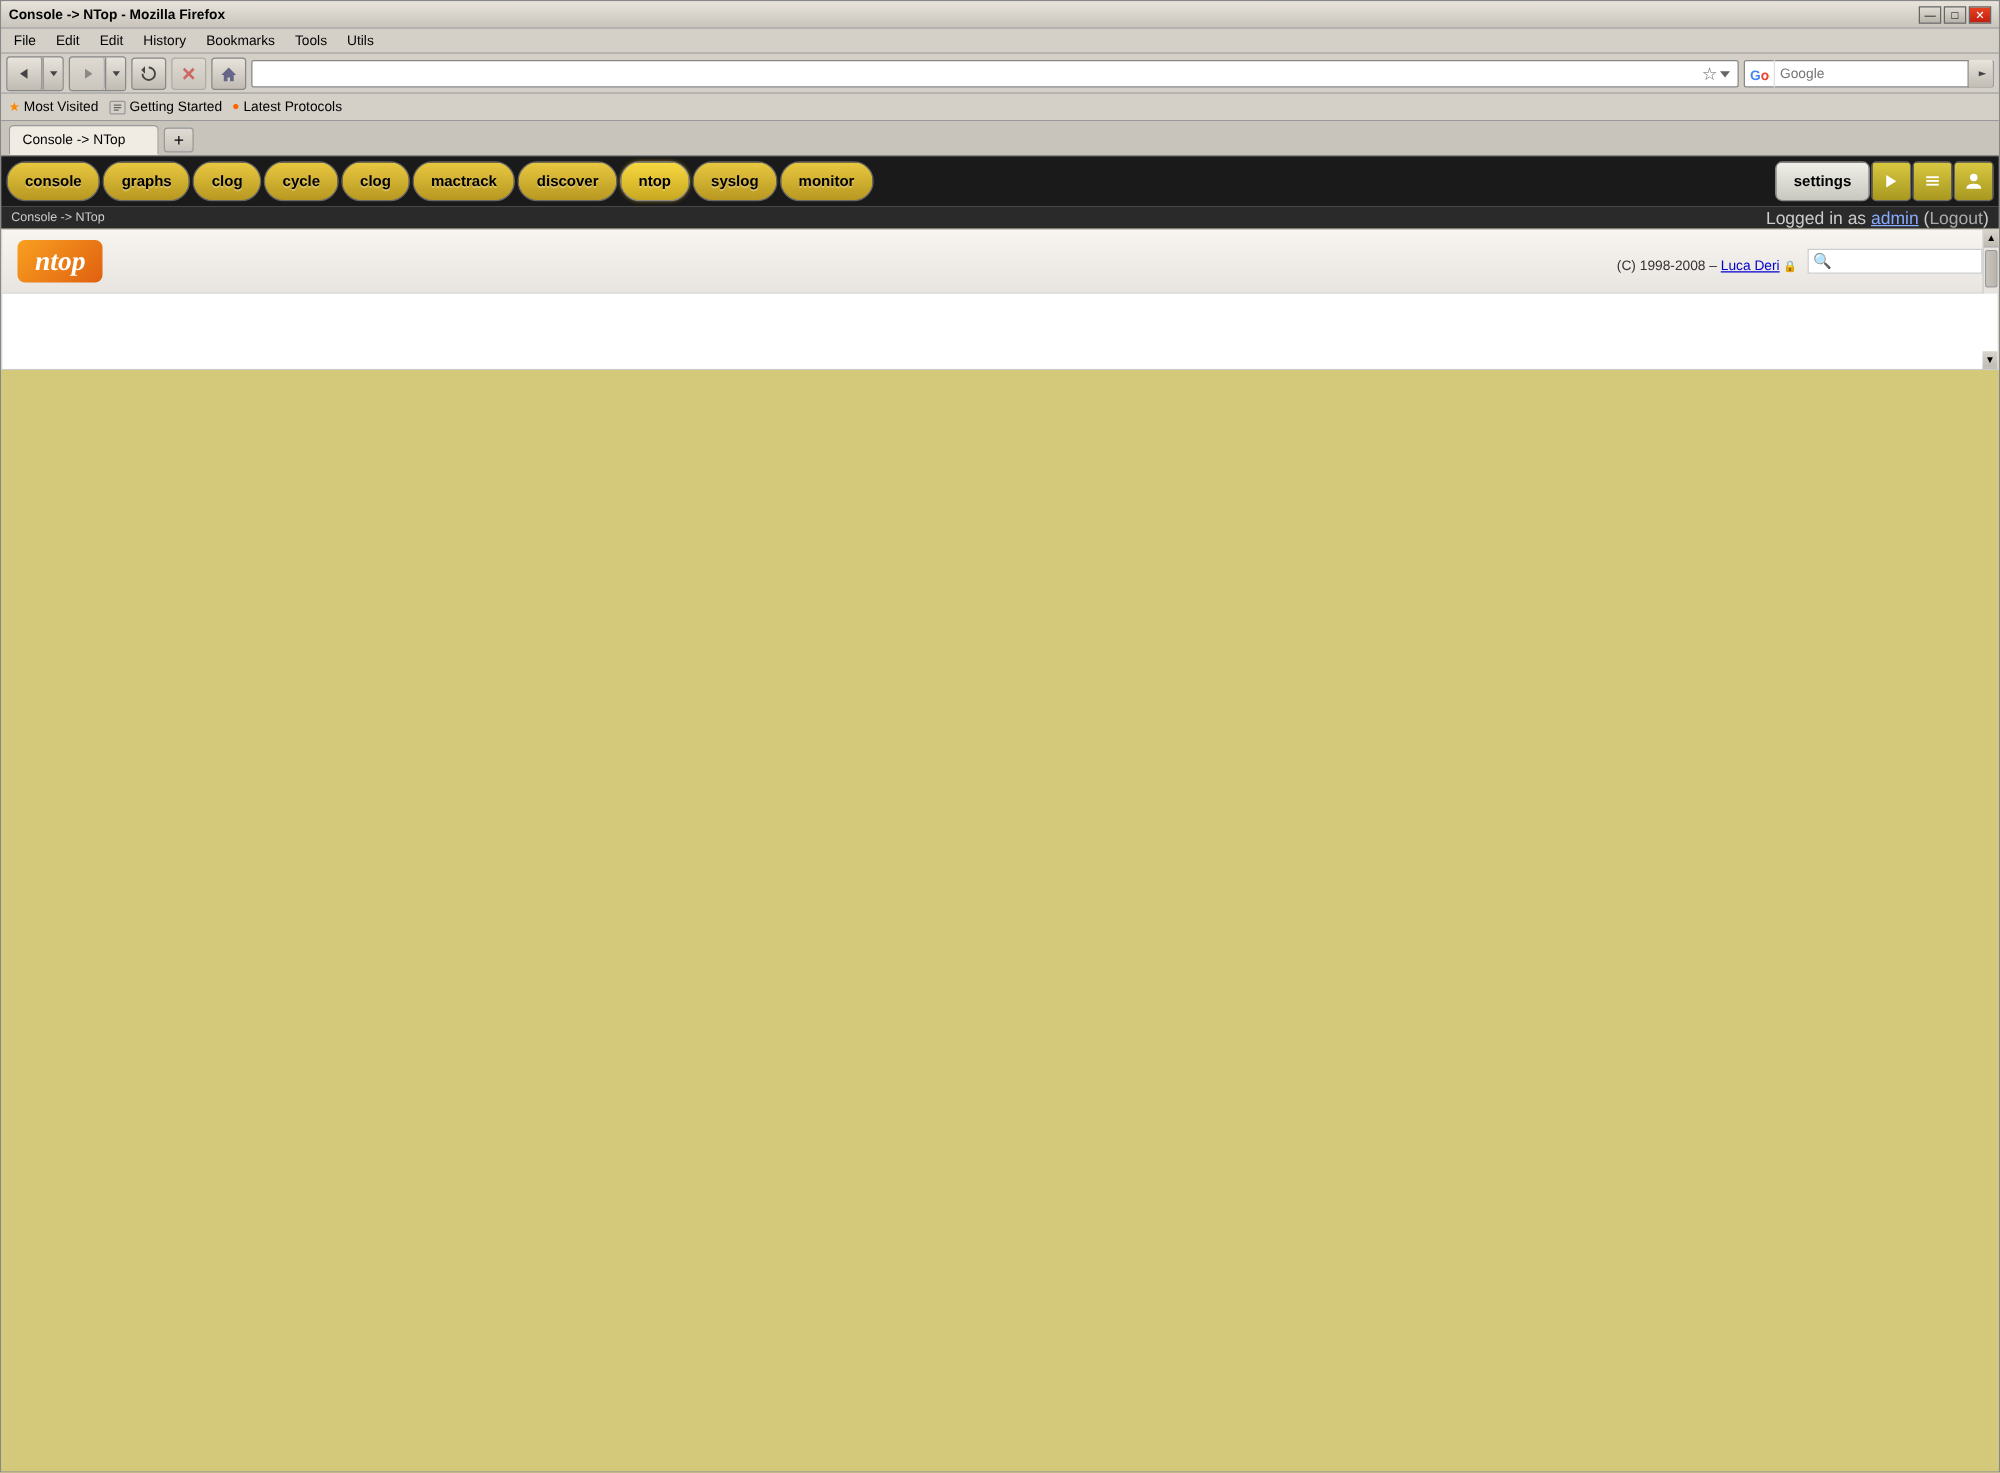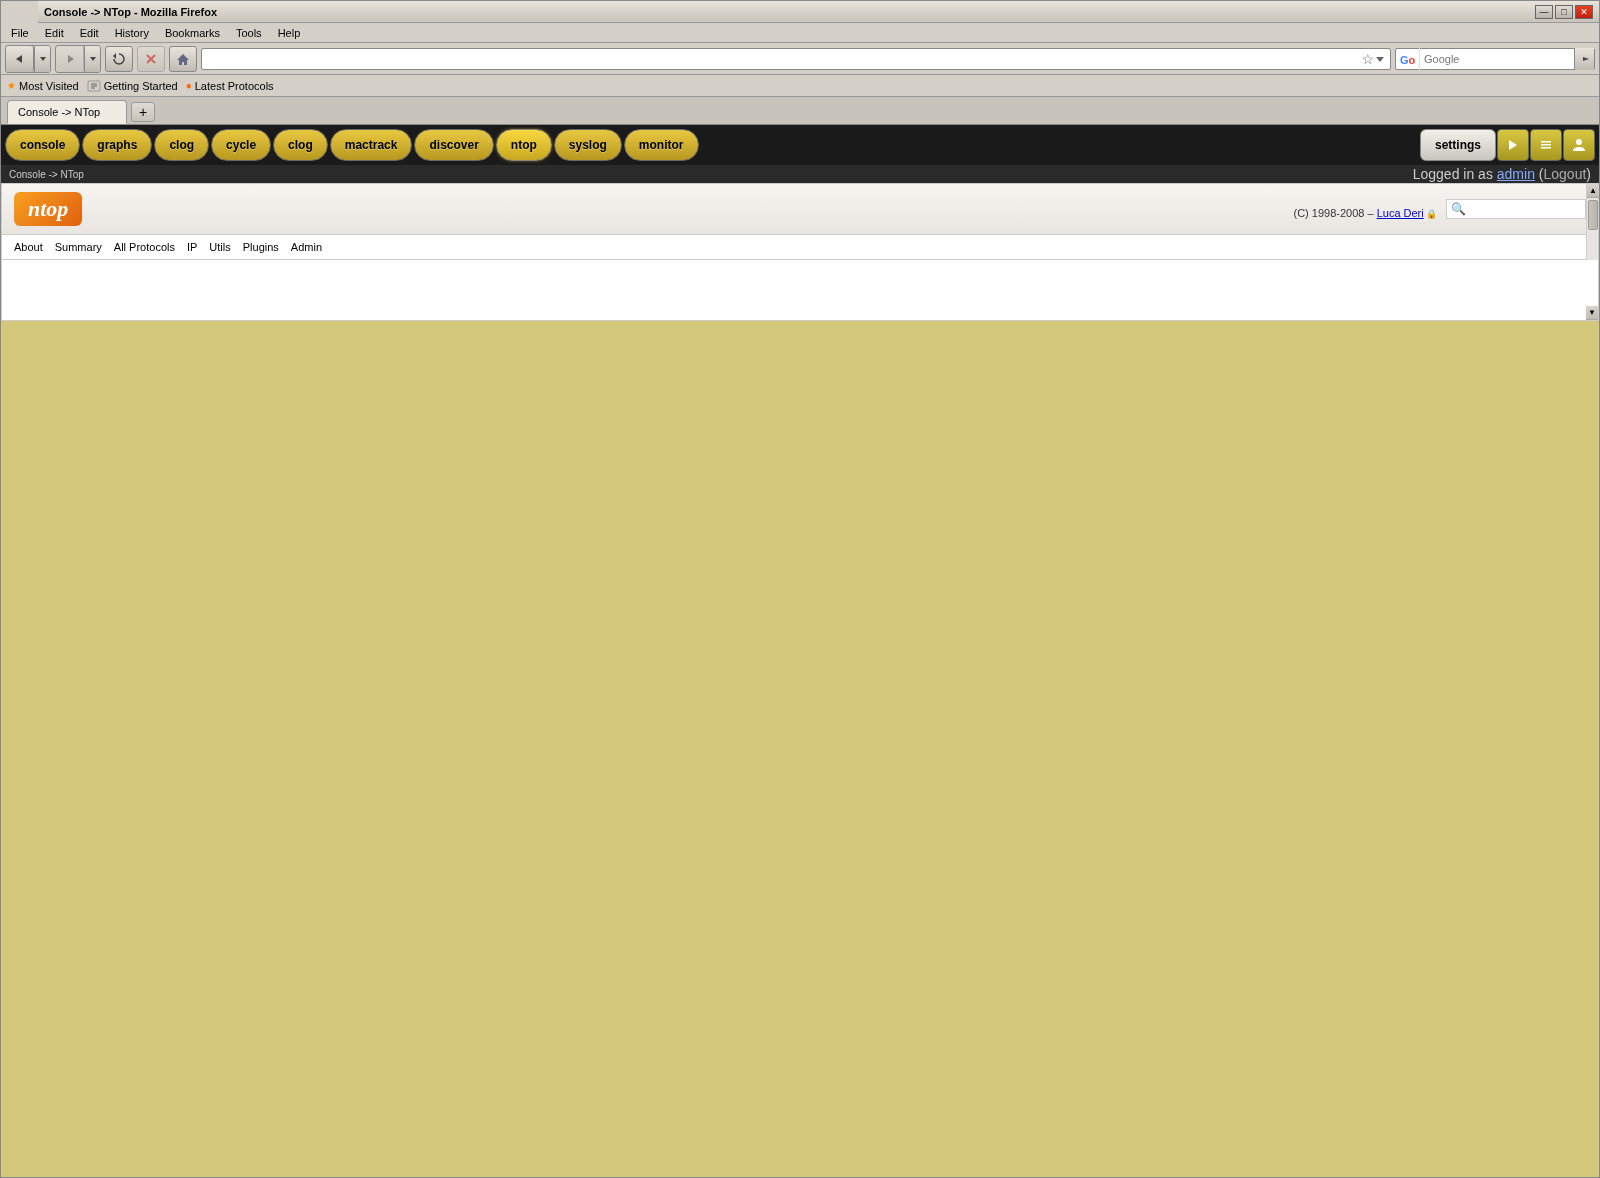--- a/index.html
+++ b/index.html
@@ -17,21 +17,20 @@
 
     
     .title-bar {
       background: linear-gradient(to bottom, #e8e4dc, #c8c4bc);
       height: 22px;
       display: flex;
       align-items: center;
       justify-content: space-between;
       padding: 0 6px;
       border-bottom: 1px solid #999;
-      margin-left: 37px;
     }
     .title-bar-text {
       font-size: 11px;
       font-weight: bold;
       color: #000;
     }
     .title-bar-controls {
       display: flex;
       gap: 2px;
     }
@@ -443,21 +442,21 @@
     </div>
   </div>
 
   <div class="menu-bar">
     <span class="menu-item">File</span>
     <span class="menu-item">Edit</span>
     <span class="menu-item">Edit</span>
     <span class="menu-item">History</span>
     <span class="menu-item">Bookmarks</span>
     <span class="menu-item">Tools</span>
-    <span class="menu-item">Help</span>
+    <span class="menu-item">Utils</span>
   </div>
 
   <div class="nav-bar">
     <div class="nav-btn-group">
       <div class="nav-btn" style="width:28px;">
         <svg width="12" height="12" viewBox="0 0 12 12">
           <polygon points="8,2 2,6 8,10" fill="#444"></polygon>
         </svg>
       </div>
       <div class="nav-btn-arrow">
@@ -603,29 +602,20 @@
             <input class="ntop-search-input" type="text" placeholder="" style="">
           </div>
         </div>
 
         <div class="frame-scroll" style="position:absolute; right:0; top:0; height:100%;">
           <div class="scroll-btn">▲</div>
           <div class="scroll-thumb"></div>
         </div>
       </div>
 
-      <div class="ntop-nav">
-        <a class="ntop-nav-item">About</a>
-        <a class="ntop-nav-item">Summary</a>
-        <a class="ntop-nav-item">All Protocols</a>
-        <a class="ntop-nav-item">IP</a>
-        <a class="ntop-nav-item">Utils</a>
-        <a class="ntop-nav-item">Plugins</a>
-        <a class="ntop-nav-item">Admin</a>
-      </div>
 
       <div style="height: 60px; background: white; position: relative;">
         <div class="scroll-btn" style="position:absolute; right:0; bottom:0; width:12px;">▼</div>
       </div>
     </div>
 
     <div style="flex:1; background:#d4c97a; min-height: 800px;"></div>
   </div>
 
 </div>

